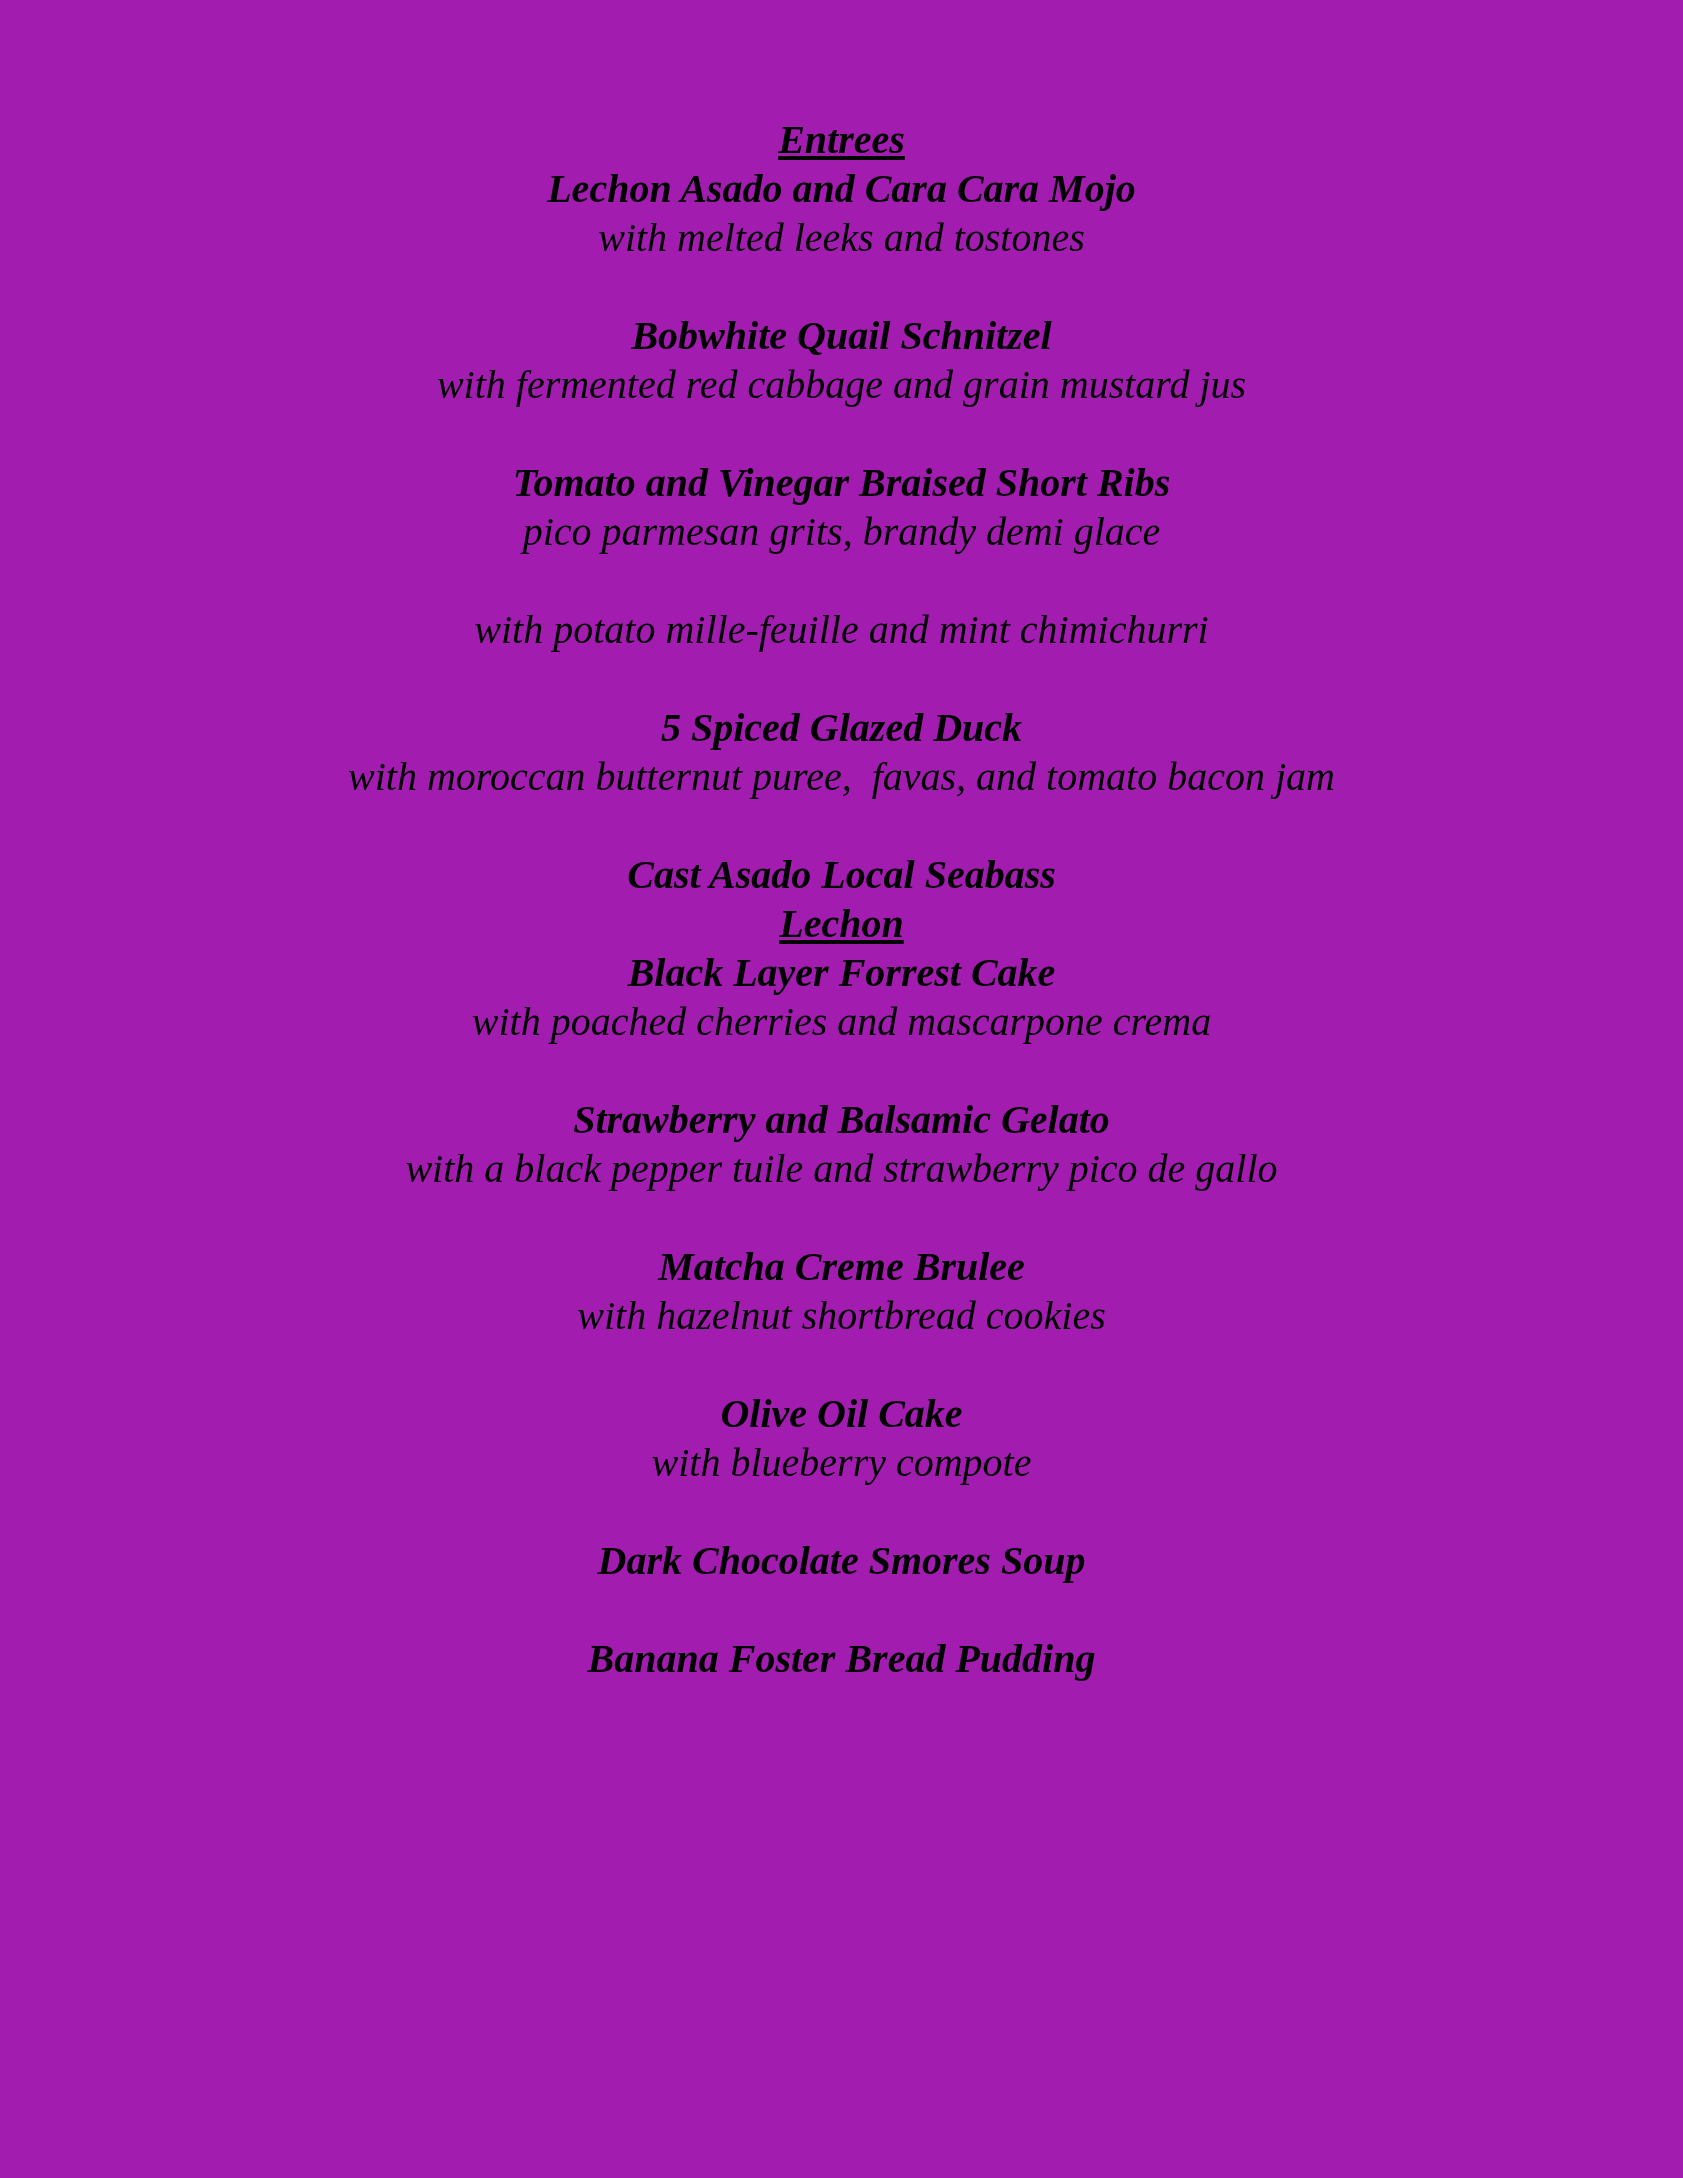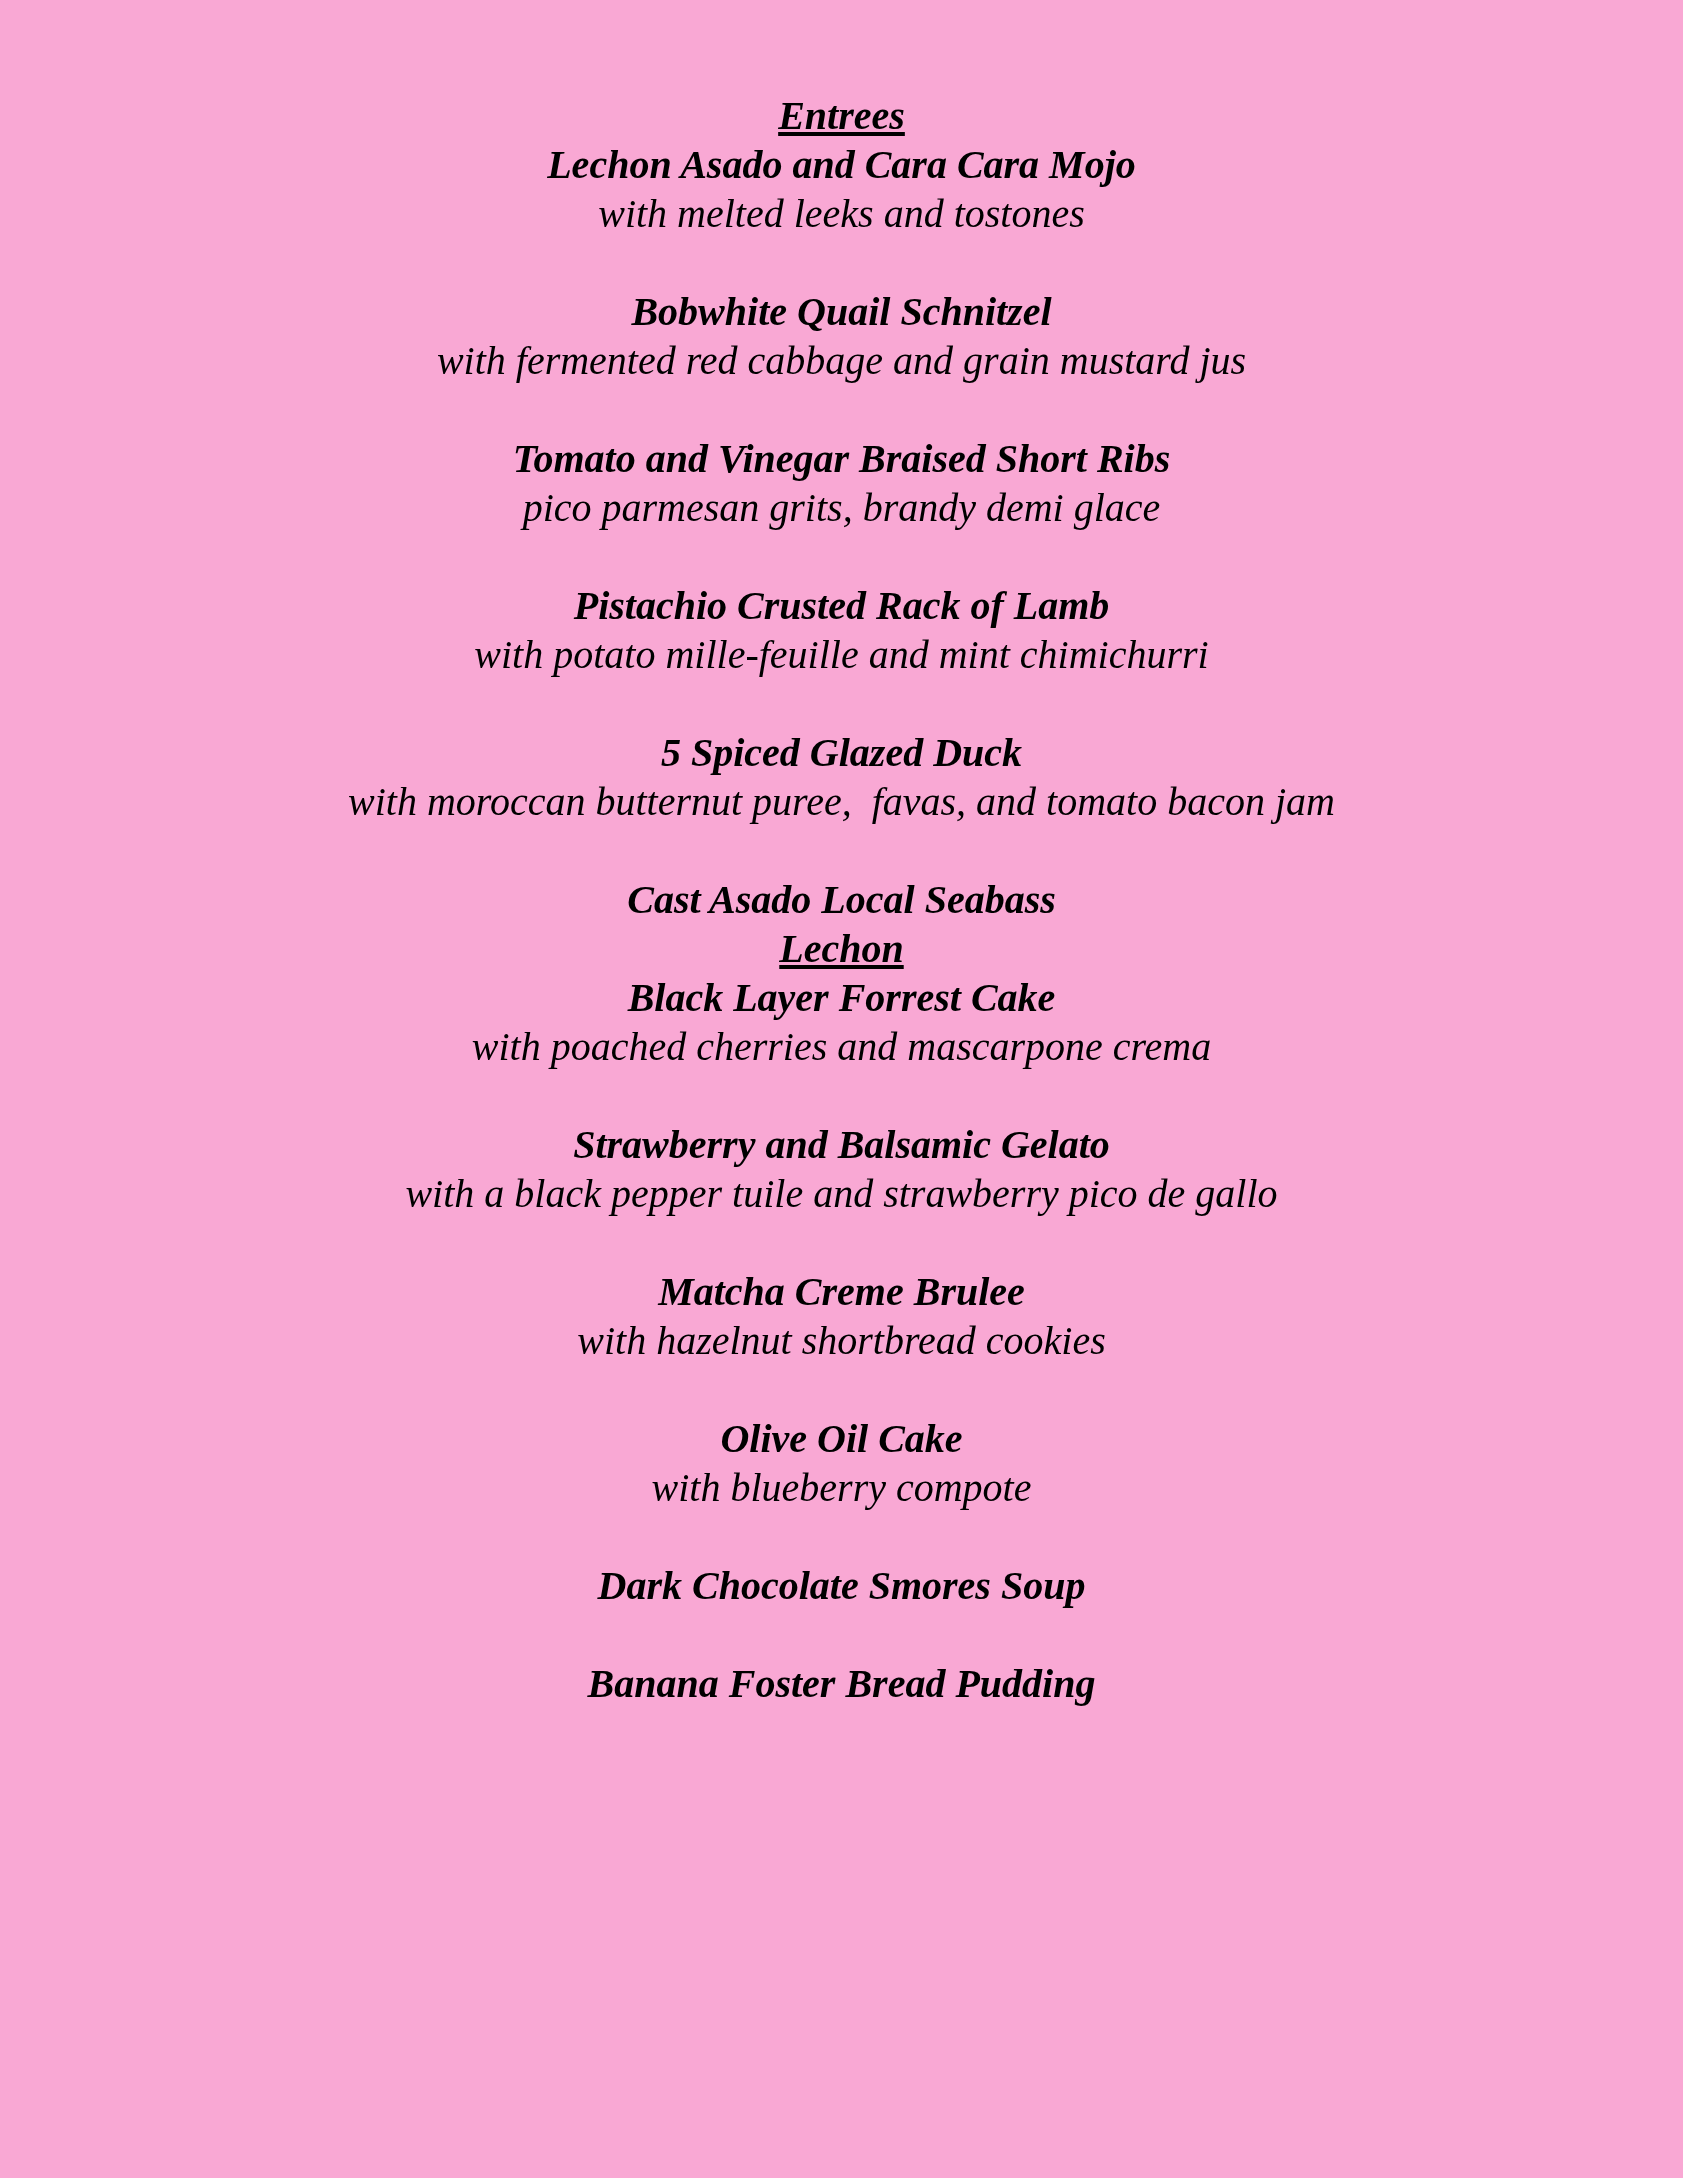--- a/index.html
+++ b/index.html
@@ -5,22 +5,22 @@
   html, body {
     margin: 0;
     padding: 0;
     background: #ffffff;
   }
   .page {
     box-sizing: border-box;
     width: 1683px;
     height: 2178px;
     margin: 0 auto;
-    padding-top: 91px;
-    background: #f9a8d4;
+    padding-top: 115px;
+    background: #a21caf;
     color: #000000;
     font-family: "Liberation Serif", serif;
     font-style: italic;
     font-size: 40px;
     line-height: 49px;
     text-align: center;
   }
   .section { margin: 0; }
   .section-title {
     margin: 0;
@@ -54,21 +54,20 @@
       <div class="item-name">Bobwhite Quail Schnitzel</div>
       <div class="item-desc">with fermented red cabbage and grain mustard jus</div>
     </div>
 
     <div class="item">
       <div class="item-name">Tomato and Vinegar Braised Short Ribs</div>
       <div class="item-desc">pico parmesan grits, brandy demi glace</div>
     </div>
 
     <div class="item">
-      <div class="item-name">Pistachio Crusted Rack of Lamb</div>
       <div class="item-desc">with potato mille-feuille and mint chimichurri</div>
     </div>
 
     <div class="item">
       <div class="item-name">5 Spiced Glazed Duck</div>
       <div class="item-desc">with moroccan butternut puree,  favas, and tomato bacon jam</div>
     </div>
 
     <div class="item">
       <div class="item-name">Cast Asado Local Seabass</div>

